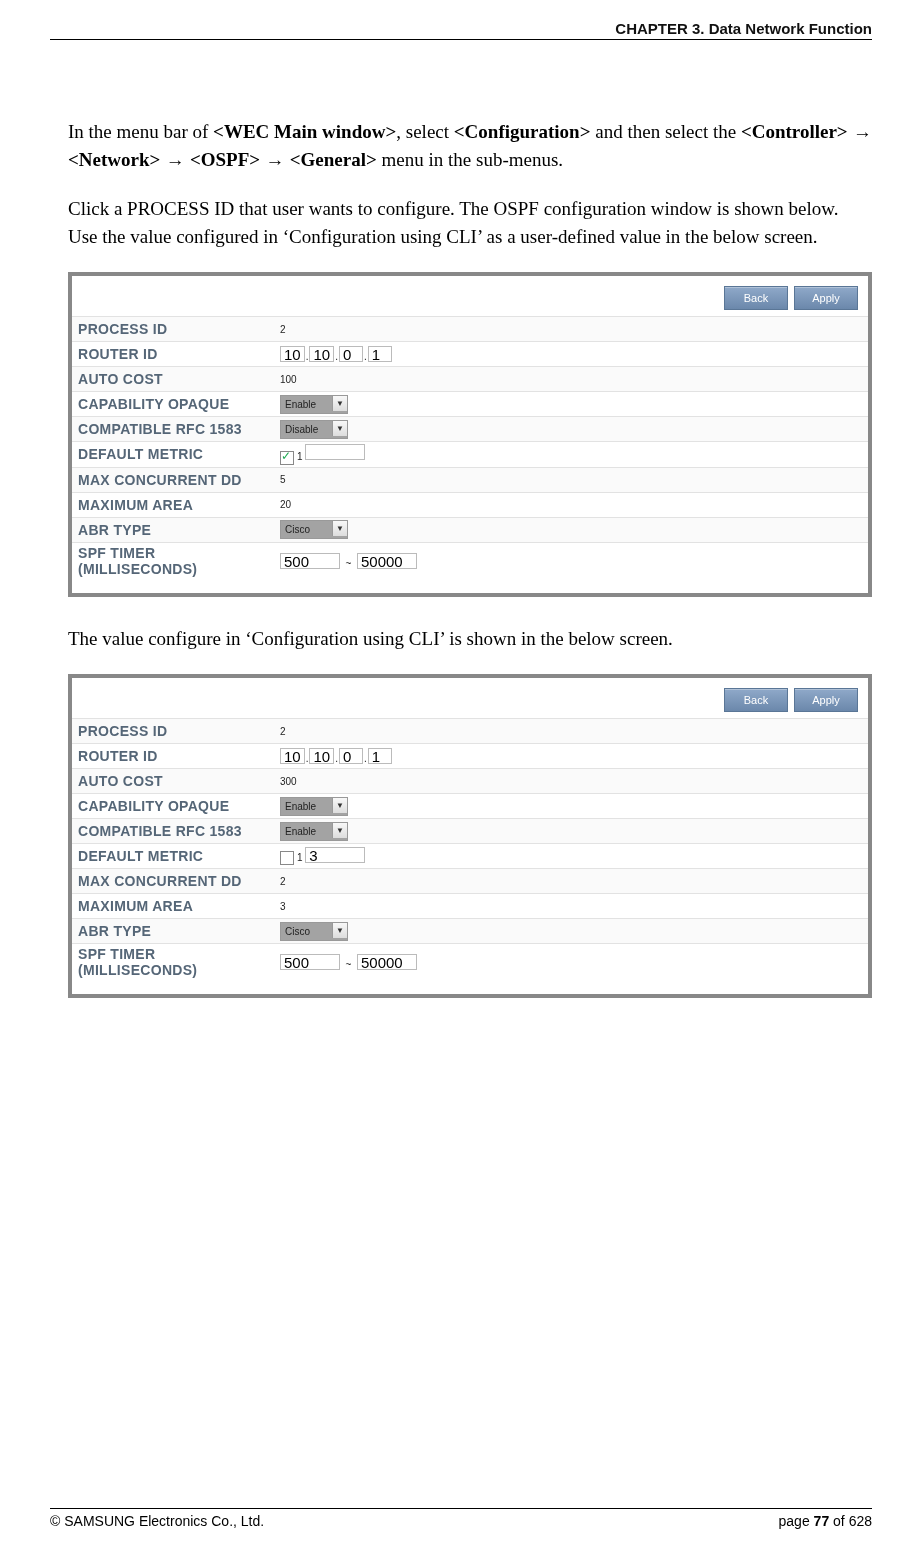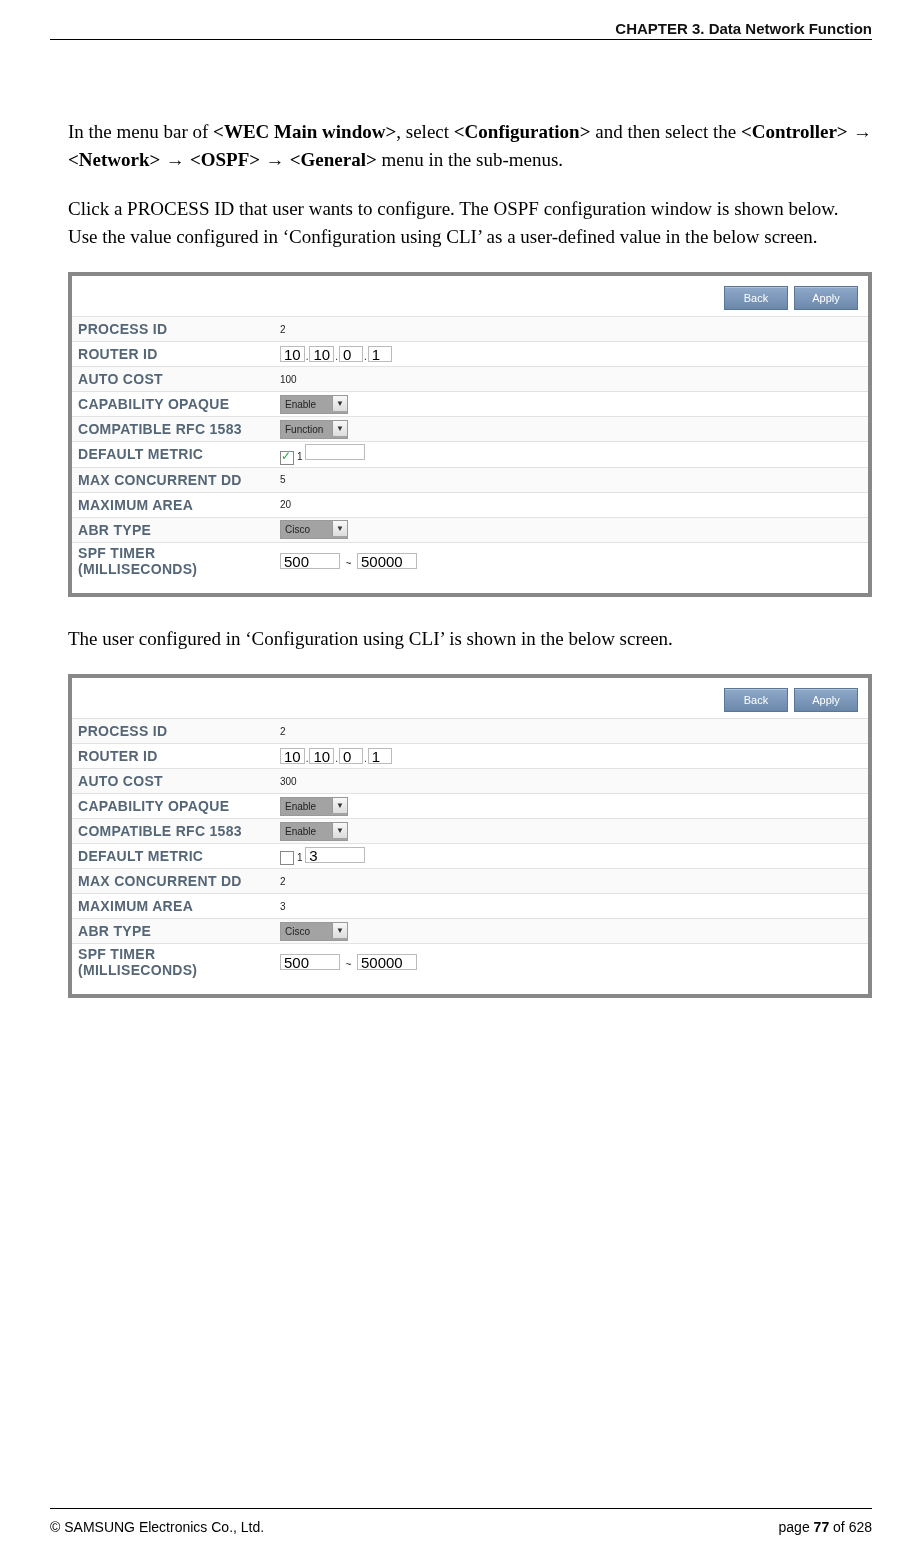--- a/index.html
+++ b/index.html
@@ -150,23 +150,23 @@
     position: absolute;
     left: 0; top: -3px;
     font-size: 12px;
     color: #2a5;
   }
   .ss-bottom-space { height: 14px; }
 
   .footer {
     position: absolute;
     left: 50px; right: 50px;
-    bottom: 30px;
+    bottom: 36px;
     border-top: 1.5px solid #000;
-    padding-top: 10px;
+    padding-top: 4px;
     display: flex;
     justify-content: space-between;
     font-family: Arial, Helvetica, sans-serif;
     font-size: 14px;
   }
   .footer-right b { font-weight: bold; }
 </style>
 </head>
 <body>
 
@@ -207,21 +207,21 @@
         <tr>
               <td class="ss-label">AUTO COST</td>
             <td class="ss-value">100</td>
             </tr>
         <tr>
               <td class="ss-label">CAPABILITY OPAQUE</td>
             <td class="ss-value"><span class="sel-box"><span>Enable</span><span class="sel-arrow">▼</span></span></td>
             </tr>
         <tr>
               <td class="ss-label">COMPATIBLE RFC 1583</td>
-            <td class="ss-value"><span class="sel-box"><span>Function</span><span class="sel-arrow">▼</span></span></td>
+            <td class="ss-value"><span class="sel-box"><span>Disable</span><span class="sel-arrow">▼</span></span></td>
             </tr>
         <tr>
               <td class="ss-label">DEFAULT METRIC</td>
             <td class="ss-value"><span class="chk checked"></span><span>1</span> <span class="txt-box txt-wide"></span></td>
             </tr>
         <tr>
               <td class="ss-label">MAX CONCURRENT DD</td>
             <td class="ss-value">5</td>
             </tr>
         <tr>
@@ -234,21 +234,21 @@
             </tr>
         <tr>
               <td class="ss-label">SPF TIMER (MILLISECONDS)</td>
             <td class="ss-value"><span class="txt-box txt-wide">500</span> &nbsp;<span>~</span>&nbsp; <span class="txt-box txt-wide">50000</span></td>
             </tr>
       </tbody>
         </table>
       <div class="ss-bottom-space"></div>
     </div>
 
-    <div class="body-text">The user configured in ‘Configuration using CLI’ is shown in the below screen.</div>
+    <div class="body-text">The value configure in ‘Configuration using CLI’ is shown in the below screen.</div>
 
     <div class="screenshot-box">
       <div class="ss-header-space"></div>
       <div class="ss-buttons">
         <span class="ss-btn">Back</span>
         <span class="ss-btn">Apply</span>
       </div>
       <table class="ss-table">
         <tbody>
             <tr>

